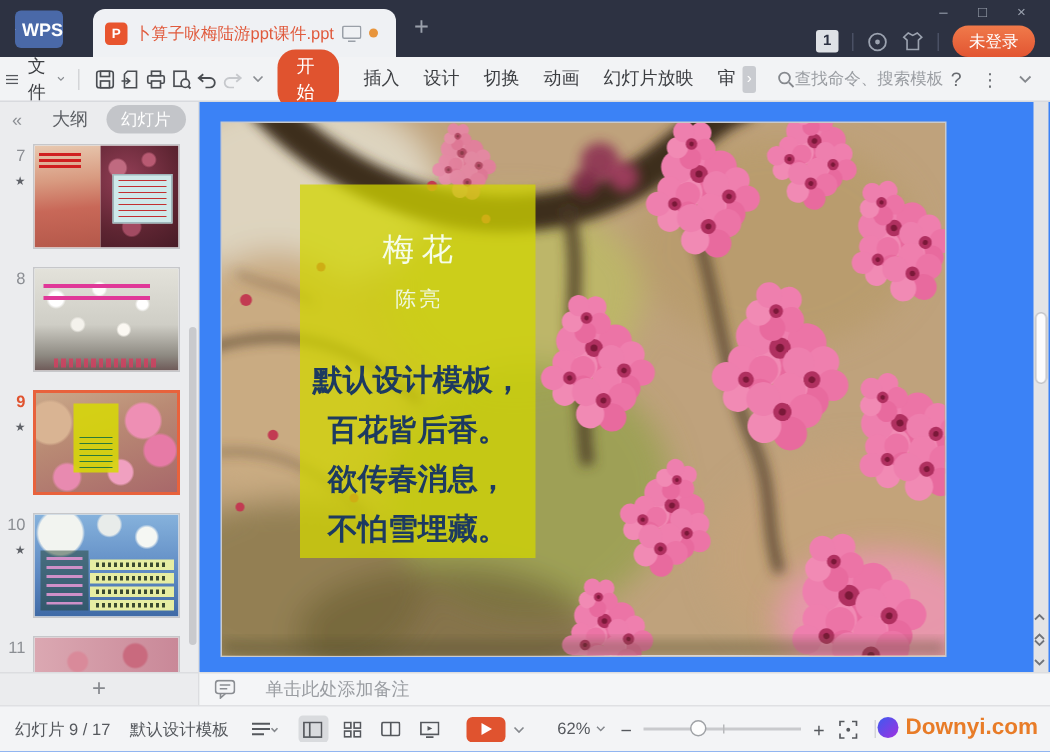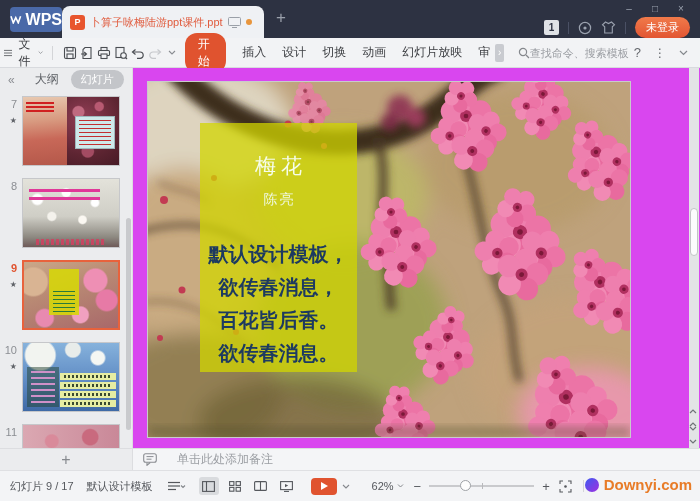--- a/index.html
+++ b/index.html
@@ -2,21 +2,21 @@
 <html><head>
 <meta charset="utf-8">
 <style>
 *{margin:0;padding:0;box-sizing:border-box}
 html,body{width:700px;height:501px;overflow:hidden}
 body{font-family:"Liberation Sans","DejaVu Sans",sans-serif;font-size:12px;color:#3c3e42;background:#e7e8e9}
 .app{position:relative;width:700px;height:501px;overflow:hidden}
 
 
 .titlebar{position:absolute;left:0;top:0;width:700px;height:38px;background:#2d3242}
-.wps-btn{position:absolute;left:10px;top:7px;width:52px;height:25px;background:#4a69a8;border-radius:4px;color:#fff;display:flex;align-items:center;justify-content:flex-end;gap:4px;font-size:16px;font-weight:bold}
+.wps-btn{position:absolute;left:10px;top:7px;width:32px;height:25px;background:#4a69a8;border-radius:4px;color:#fff;display:flex;align-items:center;justify-content:flex-end;gap:4px;font-size:12px;font-weight:bold}
 .doc-tab{position:absolute;left:62px;top:6px;width:202px;height:32px;background:#eff1f4;border-radius:8px 8px 0 0;display:flex;align-items:center;padding:0 8px;gap:5px}
 .file-ic{width:15px;height:15px;border-radius:3px;background:#e8552e;color:#fff;font-size:9px;font-weight:bold;display:flex;align-items:center;justify-content:center;flex:none}
 .tab-title{color:#e05a3c;font-size:11px;white-space:nowrap;overflow:hidden;max-width:140px}
 .dot{width:6px;height:6px;border-radius:50%;background:#e8953c;flex:none}
 .newtab{position:absolute;left:276px;top:8px;color:#9aa0ab;font-size:17px;line-height:20px}
 .winctrl{position:absolute;right:6px;top:0;display:flex}
 .winctrl span{width:26px;height:16px;display:flex;align-items:center;justify-content:center;color:#9ba2af;font-size:10px}
 .tbtools{position:absolute;right:10px;top:17px;display:flex;align-items:center;gap:9px}
 .badge1{width:15px;height:15px;background:#dfe2e6;color:#2d3242;border-radius:2px;font-size:10px;font-weight:bold;display:flex;align-items:center;justify-content:center}
 .tdiv{width:1px;height:12px;background:#4a5064}
@@ -66,21 +66,21 @@
 .m10{position:absolute;inset:0;background:radial-gradient(circle at 18% 18%,#f2f4f0 0 15%,transparent 17%),radial-gradient(circle at 52% 10%,#e8ecea 0 9%,transparent 11%),radial-gradient(circle at 78% 22%,#f5f7f3 0 7%,transparent 9%),linear-gradient(180deg,#86b2dc,#5c88c2 60%,#3f6aa6)}
 .m10l{position:absolute;left:4%;top:36%;width:34%;height:58%;background:rgba(35,65,48,.5)}
 .m10l::before{content:"";position:absolute;inset:4px;background:repeating-linear-gradient(0deg,#cf90c8 0 2px,transparent 2px 6px)}
 .m10r{position:absolute;right:3%;top:44%;width:58%;height:50%;display:flex;flex-direction:column;gap:2px}
 .m10r div{height:7px;background:#e6eda2;position:relative}
 .m10r div::after{content:"";position:absolute;inset:2px 4px;background:repeating-linear-gradient(90deg,#3a4a30 0 2px,transparent 2px 4px)}
 .m11t{position:absolute;left:0;top:0;width:100%;height:40%;background:radial-gradient(circle at 70% 45%,#c96a7e 0 11%,transparent 13%),radial-gradient(circle at 30% 60%,#d98a9a 0 9%,transparent 11%),linear-gradient(90deg,#dba8b2,#c98898)}
 .addrow{position:absolute;left:0;top:448px;width:133px;height:22px;background:#ebecee;border-top:1px solid #dcdde0;border-right:1px solid #dcdde0;display:flex;align-items:center;justify-content:center;color:#86898e;font-size:16px}
 
 
-.canvas{position:absolute;left:133px;top:68px;width:567px;height:380px;background:#d946ef}
+.canvas{position:absolute;left:133px;top:68px;width:567px;height:380px;background:#3b82f6}
 .slide{position:absolute;left:15px;top:14px;width:482px;height:355px;background:#fff;box-shadow:0 0 0 1px #c9cacc;overflow:hidden}
 .obox{position:absolute;left:52px;top:41px;width:157px;height:249px;background:rgba(210,213,0,.75);text-align:center;font-family:"Liberation Serif","DejaVu Serif",serif}
 .ptitle{margin-top:29px;font-size:21px;letter-spacing:5px;text-indent:5px;color:#f6fdea}
 .pauthor{margin-top:11px;font-size:14px;letter-spacing:2px;text-indent:2px;color:#eff8df}
 .poem{margin-top:29px;font-size:20px;line-height:33px;color:#1d3a60;font-weight:600}
 .vscroll{position:absolute;right:1px;top:0;width:10px;height:380px;background:#e3e4e6}
 .vthumb{position:absolute;left:1px;top:140px;width:8px;height:48px;background:#fcfcfd;border:1px solid #c2c3c6;border-radius:4px}
 .snav{position:absolute;right:1px;bottom:4px;width:10px;display:flex;flex-direction:column;gap:8px;align-items:center}
 
 
@@ -353,23 +353,23 @@
         <use href="#cl" transform="translate(300,255) rotate(25) scale(1.05)"></use>
         <use href="#cl" transform="translate(418,315) rotate(-10) scale(1.5)"></use>
         <use href="#cl" transform="translate(255,332)"></use>
         <rect x="0" y="345" width="482" height="10" fill="#55502e" opacity=".4" filter="url(#b2)"></rect>
       </svg>
       <div class="obox">
         <div class="ptitle">梅花</div>
         <div class="pauthor">陈亮</div>
         <div class="poem">
           <div>默认设计模板，</div>
+          <div>百花皆后香。</div>
           <div>欲传春消息，</div>
-          <div>百花皆后香。</div>
-          <div>欲传春消息。</div>
+          <div>不怕雪埋藏。</div>
         </div>
       </div>
     </div>
     <div class="vscroll">
       <div class="vthumb"></div>
       <div class="snav">
         <svg width="8" height="5" viewBox="0 0 8 5">
             <path d="M1,4 L4,1 L7,4" fill="none" stroke="#70747a" stroke-width="1.2"></path>
           </svg>
         <svg width="8" height="9" viewBox="0 0 8 9">

